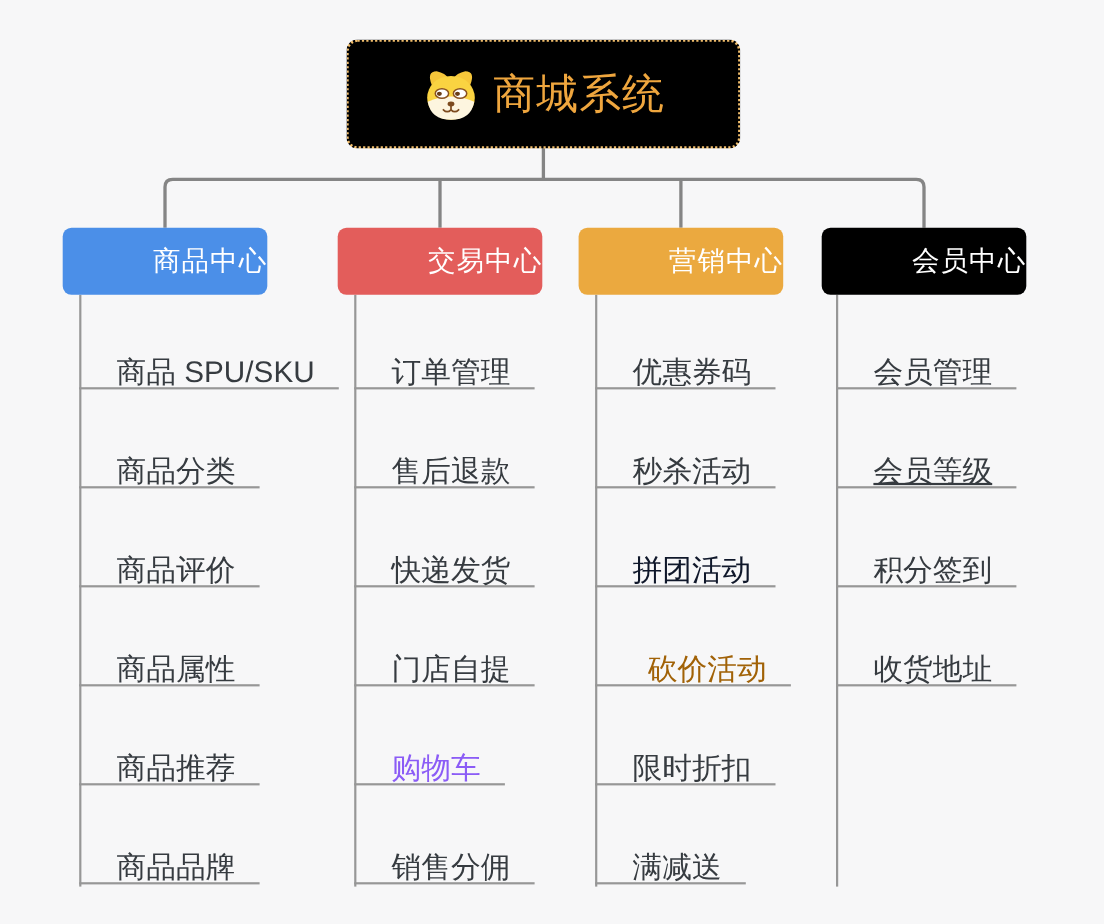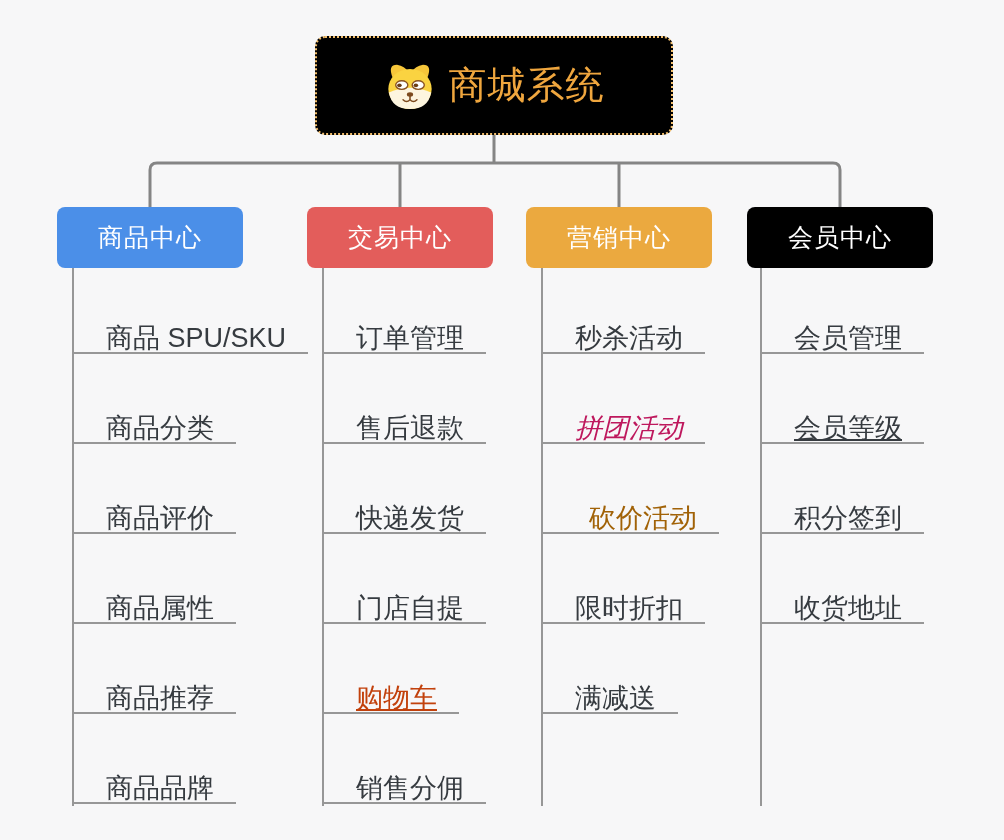--- a/index.html
+++ b/index.html
@@ -44,21 +44,21 @@
   }
   
   .branch-node {
     position: absolute;
     top: 207px;
     width: 186px; height: 61px;
     border-radius: 8px;
     color: #ffffff;
     font-size: 25px;
     line-height: 61px;
-    text-align: center;
+    text-align: right;
     letter-spacing: 1px;
     white-space: nowrap;
     z-index: 2;
   }
   .branch-pos-0 { left: 57px; }
   .branch-pos-1 { left: 307px; }
   .branch-pos-2 { left: 526px; }
   .branch-pos-3 { left: 747px; }
   
   .column-line {
@@ -140,27 +140,28 @@
     <div class="leaf-node" style="border-bottom-color: rgb(151, 151, 151); color: rgb(54, 59, 64);">商品属性</div>
     <div class="leaf-node" style="border-bottom-color: rgb(151, 151, 151); color: rgb(54, 59, 64);">商品推荐</div>
     <div class="leaf-node" style="border-bottom-color: rgb(151, 151, 151); color: rgb(54, 59, 64);">商品品牌</div>
   </div>
 
   <div class="leaf-column leaf-col-1">
     <div class="leaf-node" style="border-bottom-color: rgb(151, 151, 151); color: rgb(54, 59, 64);">订单管理</div>
     <div class="leaf-node" style="border-bottom-color: rgb(151, 151, 151); color: rgb(54, 59, 64);">售后退款</div>
     <div class="leaf-node" style="border-bottom-color: rgb(151, 151, 151); color: rgb(54, 59, 64);">快递发货</div>
     <div class="leaf-node" style="border-bottom-color: rgb(151, 151, 151); color: rgb(54, 59, 64);">门店自提</div>
-    <div class="leaf-node" style="border-bottom-color: rgb(151, 151, 151); color: #c2410c; text-decoration: underline;">购物车</div>
+    <div class="leaf-node" style="border-bottom-color: rgb(151, 151, 151); color: #8b5cf6;">购物车</div>
     <div class="leaf-node" style="border-bottom-color: rgb(151, 151, 151); color: rgb(54, 59, 64);">销售分佣</div>
   </div>
 
   <div class="leaf-column leaf-col-2">
+    <div class="leaf-node" style="border-bottom-color: rgb(151, 151, 151); color: rgb(54, 59, 64);">优惠券码</div>
     <div class="leaf-node" style="border-bottom-color: rgb(151, 151, 151); color: rgb(54, 59, 64);">秒杀活动</div>
-    <div class="leaf-node" style="border-bottom-color: rgb(151, 151, 151); color: #be185d; font-style: italic;">拼团活动</div>
+    <div class="leaf-node" style="border-bottom-color: rgb(151, 151, 151); color: #0f172a;">拼团活动</div>
     <div class="leaf-node" style="border-bottom-color: rgb(151, 151, 151); color: #a16207; padding-left: 48px;">砍价活动</div>
     <div class="leaf-node" style="border-bottom-color: rgb(151, 151, 151); color: rgb(54, 59, 64);">限时折扣</div>
     <div class="leaf-node" style="border-bottom-color: rgb(151, 151, 151); color: rgb(54, 59, 64);">满减送</div>
   </div>
 
   <div class="leaf-column leaf-col-3">
     <div class="leaf-node" style="border-bottom-color: rgb(151, 151, 151); color: rgb(54, 59, 64);">会员管理</div>
     <div class="leaf-node" style="border-bottom-color: rgb(151, 151, 151); color: rgb(54, 59, 64); text-decoration: underline;">会员等级</div>
     <div class="leaf-node" style="border-bottom-color: rgb(151, 151, 151); color: rgb(54, 59, 64);">积分签到</div>
     <div class="leaf-node" style="border-bottom-color: rgb(151, 151, 151); color: rgb(54, 59, 64);">收货地址</div>

